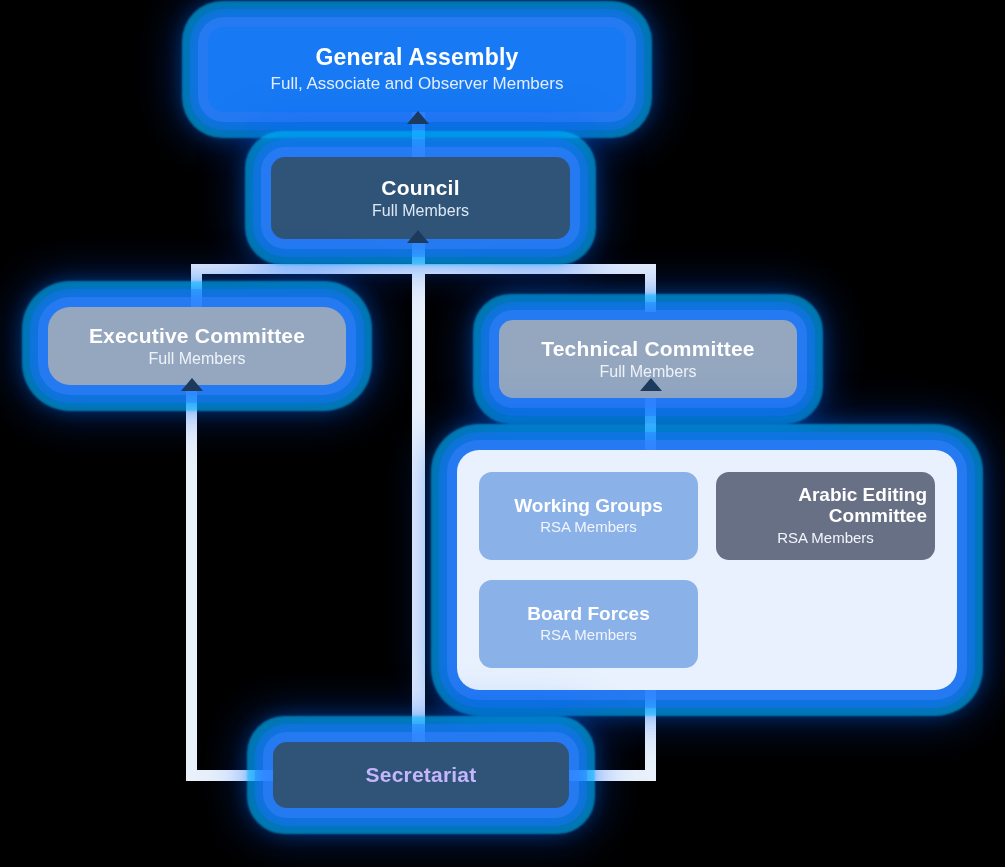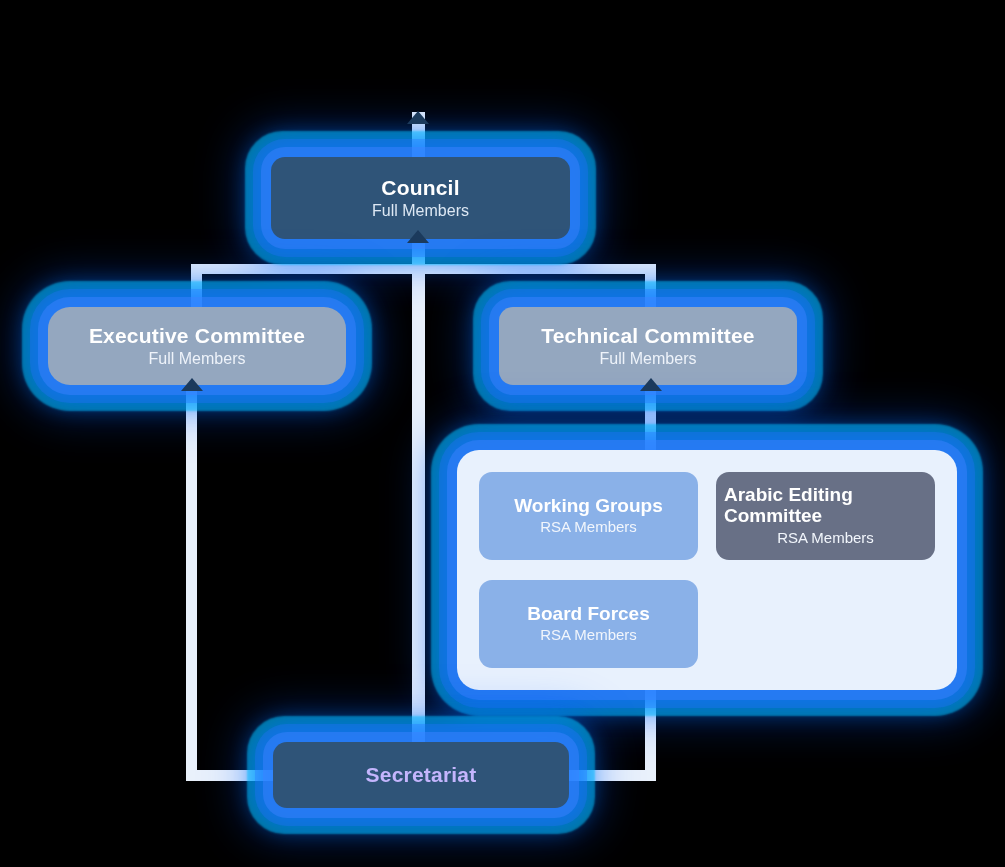--- a/index.html
+++ b/index.html
@@ -88,21 +88,21 @@
 
   #executive-committee {
     left: 48px; top: 307px; width: 298px; height: 78px;
     background: #94a7bf;
     border-radius: 22px;
   }
   #executive-committee .title    { font-size: 21px; color: #ffffff; }
   #executive-committee .subtitle { font-size: 16px; color: #eef3fa; margin-top: 2px; }
 
   #technical-committee {
-    left: 499px; top: 307px; width: 298px; height: 78px;
+    left: 499px; top: 320px; width: 298px; height: 78px;
     background: #94a7bf;
     border-radius: 14px;
   }
   #technical-committee .title    { font-size: 21px; color: #ffffff; }
   #technical-committee .subtitle { font-size: 16px; color: #eef3fa; margin-top: 2px; }
 
   #secretariat {
     left: 273px; top: 742px; width: 296px; height: 66px;
     background: #2f5478;
     border-radius: 14px;
@@ -129,21 +129,21 @@
       0 0 44px 30px rgba(0,90,255,0.34),
       0 0 2px 26px rgba(0,230,255,0.55);
   }
   .subnode {
     position: relative;
     border-radius: 13px;
     display: flex;
     flex-direction: column;
     align-items: center;
     justify-content: center;
-    text-align: left;
+    text-align: right;
     padding: 4px 8px;
     box-sizing: border-box;
   }
   .subnode .title    { font-size: 19px; font-weight: bold; color: #ffffff; line-height: 1.1; }
   .subnode .subtitle { font-size: 15px; color: #f2f6fc; margin-top: 2px; line-height: 1.2; }
   .sub-blue  { background: #8ab1e8; }
   .sub-gray  { background: #687086; }
   .sub-green { background: #7ed18d; }
   .sub-green .title { font-size: 20px; }
 </style>
@@ -165,20 +165,24 @@
   <div class="wire" style="left:645px; top:264px; width:11px; height:48px;"></div>
 
   <div class="wire" style="left:186px; top:770px; width:95px; height:11px;"></div>
   <div class="wire" style="left:186px; top:389px; width:11px; height:392px;"></div>
   <div class="arrow-head" style="left:181px; top:378px;"></div>
 
   <div class="wire" style="left:563px; top:770px; width:93px; height:11px;"></div>
   <div class="wire" style="left:645px; top:389px; width:11px; height:392px;"></div>
   <div class="arrow-head" style="left:640px; top:378px;"></div>
 
+  <div class="node glow" id="general-assembly">
+    <span class="title">General Assembly</span>
+    <span class="subtitle">Full, Associate and Observer Members</span>
+  </div>
 
   <div class="node glow" id="council">
     <span class="title">Council</span>
     <span class="subtitle">Full Members</span>
   </div>
 
   <div class="node glow" id="executive-committee">
     <span class="title">Executive Committee</span>
     <span class="subtitle">Full Members</span>
   </div>

